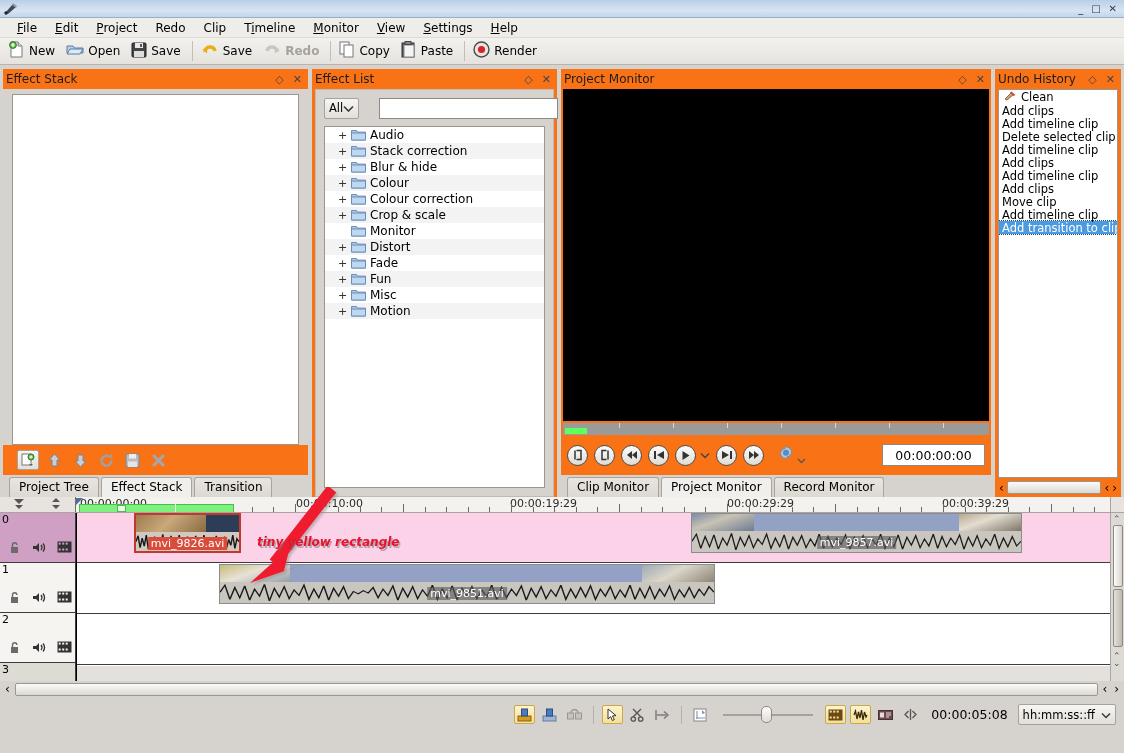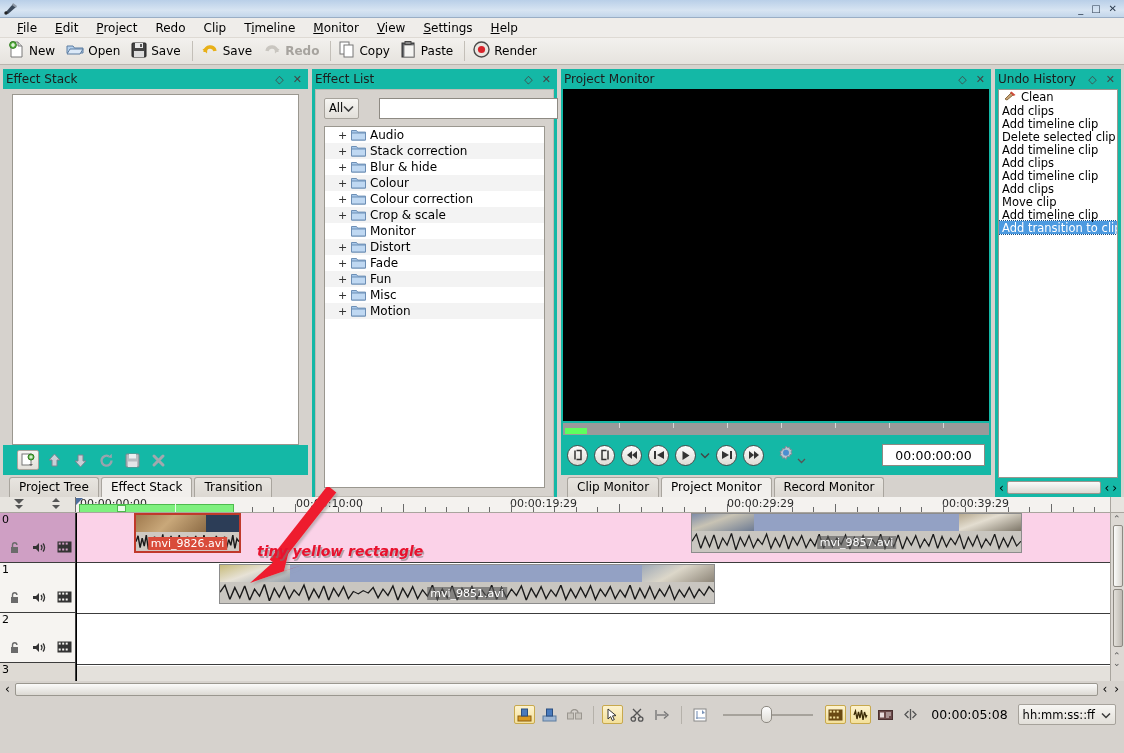--- a/index.html
+++ b/index.html
@@ -31,21 +31,21 @@
   .tbsep{ width:1px; height:20px; background:#c3bfb8; margin:0 4px; }
 
   
   .dock-title{ height:20px; display:flex; align-items:center; font-size:12px; color:#1d1d1d; }
   .dock-title .t{ padding-left:3px; }
   .dock-title .acts{ margin-left:auto; display:flex; gap:9px; padding-right:6px; color:#444; font-size:11px; }
 
   
   .main{ position:relative; height:432px; display:flex; padding:4px 3px 0 3px; gap:4px; background:#d6d2cd; }
 
-  .panel{ background:#14b8a6; display:flex; flex-direction:column; }
+  .panel{ background:#f97316; display:flex; flex-direction:column; }
 
   
   #effect-stack{ width:305px; }
   .es-body{ flex:1; background:#d6d2cd; padding:5px 9px 0 9px; }
   .es-white{ width:100%; height:100%; background:#fff; border:1px solid #9a978f; }
   .es-toolbar{ height:30px; display:flex; align-items:center; gap:4px; padding-left:14px; }
   .es-btn{ width:22px; height:20px; border:1px solid transparent; display:flex; align-items:center; justify-content:center; }
   .es-btn.framed{ border:1px solid #a9a59e; background:linear-gradient(to bottom,#f6f5f2,#e3e0da); border-radius:2px;}
 
   
@@ -83,22 +83,22 @@
   
   #undo-history{ width:126px; }
   .uh-list{ flex:1; background:#fff; border:1px solid #9a978f; margin:0 3px; overflow:hidden; }
   .uh-row{ height:13px; font-size:11.5px; padding-left:3px; white-space:nowrap; display:flex; align-items:center; gap:4px;}
   .uh-row.sel{ background:#4c9ae0; color:#fff; outline:1px dotted #1b4f80; }
   .uh-scroll{ height:19px; display:flex; align-items:center; gap:3px; padding:0 4px; }
   .uh-bar{ flex:1; height:13px; border:1px solid #9a978f; border-radius:2px;
      background:linear-gradient(to bottom,#fbfbfa,#dcd9d3); }
 
   
-  .annot{ position:absolute; left:257px; top:470px; font-size:14px; font-weight:bold; font-style:italic;
-     color:#e8112d; text-shadow:1.5px 1.5px 0 rgba(120,120,120,.55); white-space:nowrap; z-index:60;margin-top:8px; }
+  .annot{ position:absolute; left:257px; top:470px; font-size:12px; font-weight:bold; font-style:italic;
+     color:#e8112d; text-shadow:1.5px 1.5px 0 rgba(120,120,120,.55); white-space:nowrap; z-index:60; }
   .arrow{ position:absolute; left:230px; top:486px; z-index:59; }
 
   
   .timeline{ position:relative; height:200px; background:#d6d2cd; display:flex; flex-direction:column; }
   .tl-top{ height:16px; display:flex; border-bottom:1px solid #a9a59e; }
   .tl-corner{ width:76px; display:flex; align-items:center; justify-content:space-around; background:#e7e4df;
      border-right:1px solid #6f6f6f;}
   .tl-ruler{ flex:1; background:#f4f2ef; position:relative; overflow:hidden; }
   .tl-lbl{ position:absolute; top:0px; font-size:11px; color:#2a2a2a; }
   .tl-ruler-ticks{ position:absolute; bottom:0; left:0; right:0; height:16px; }

